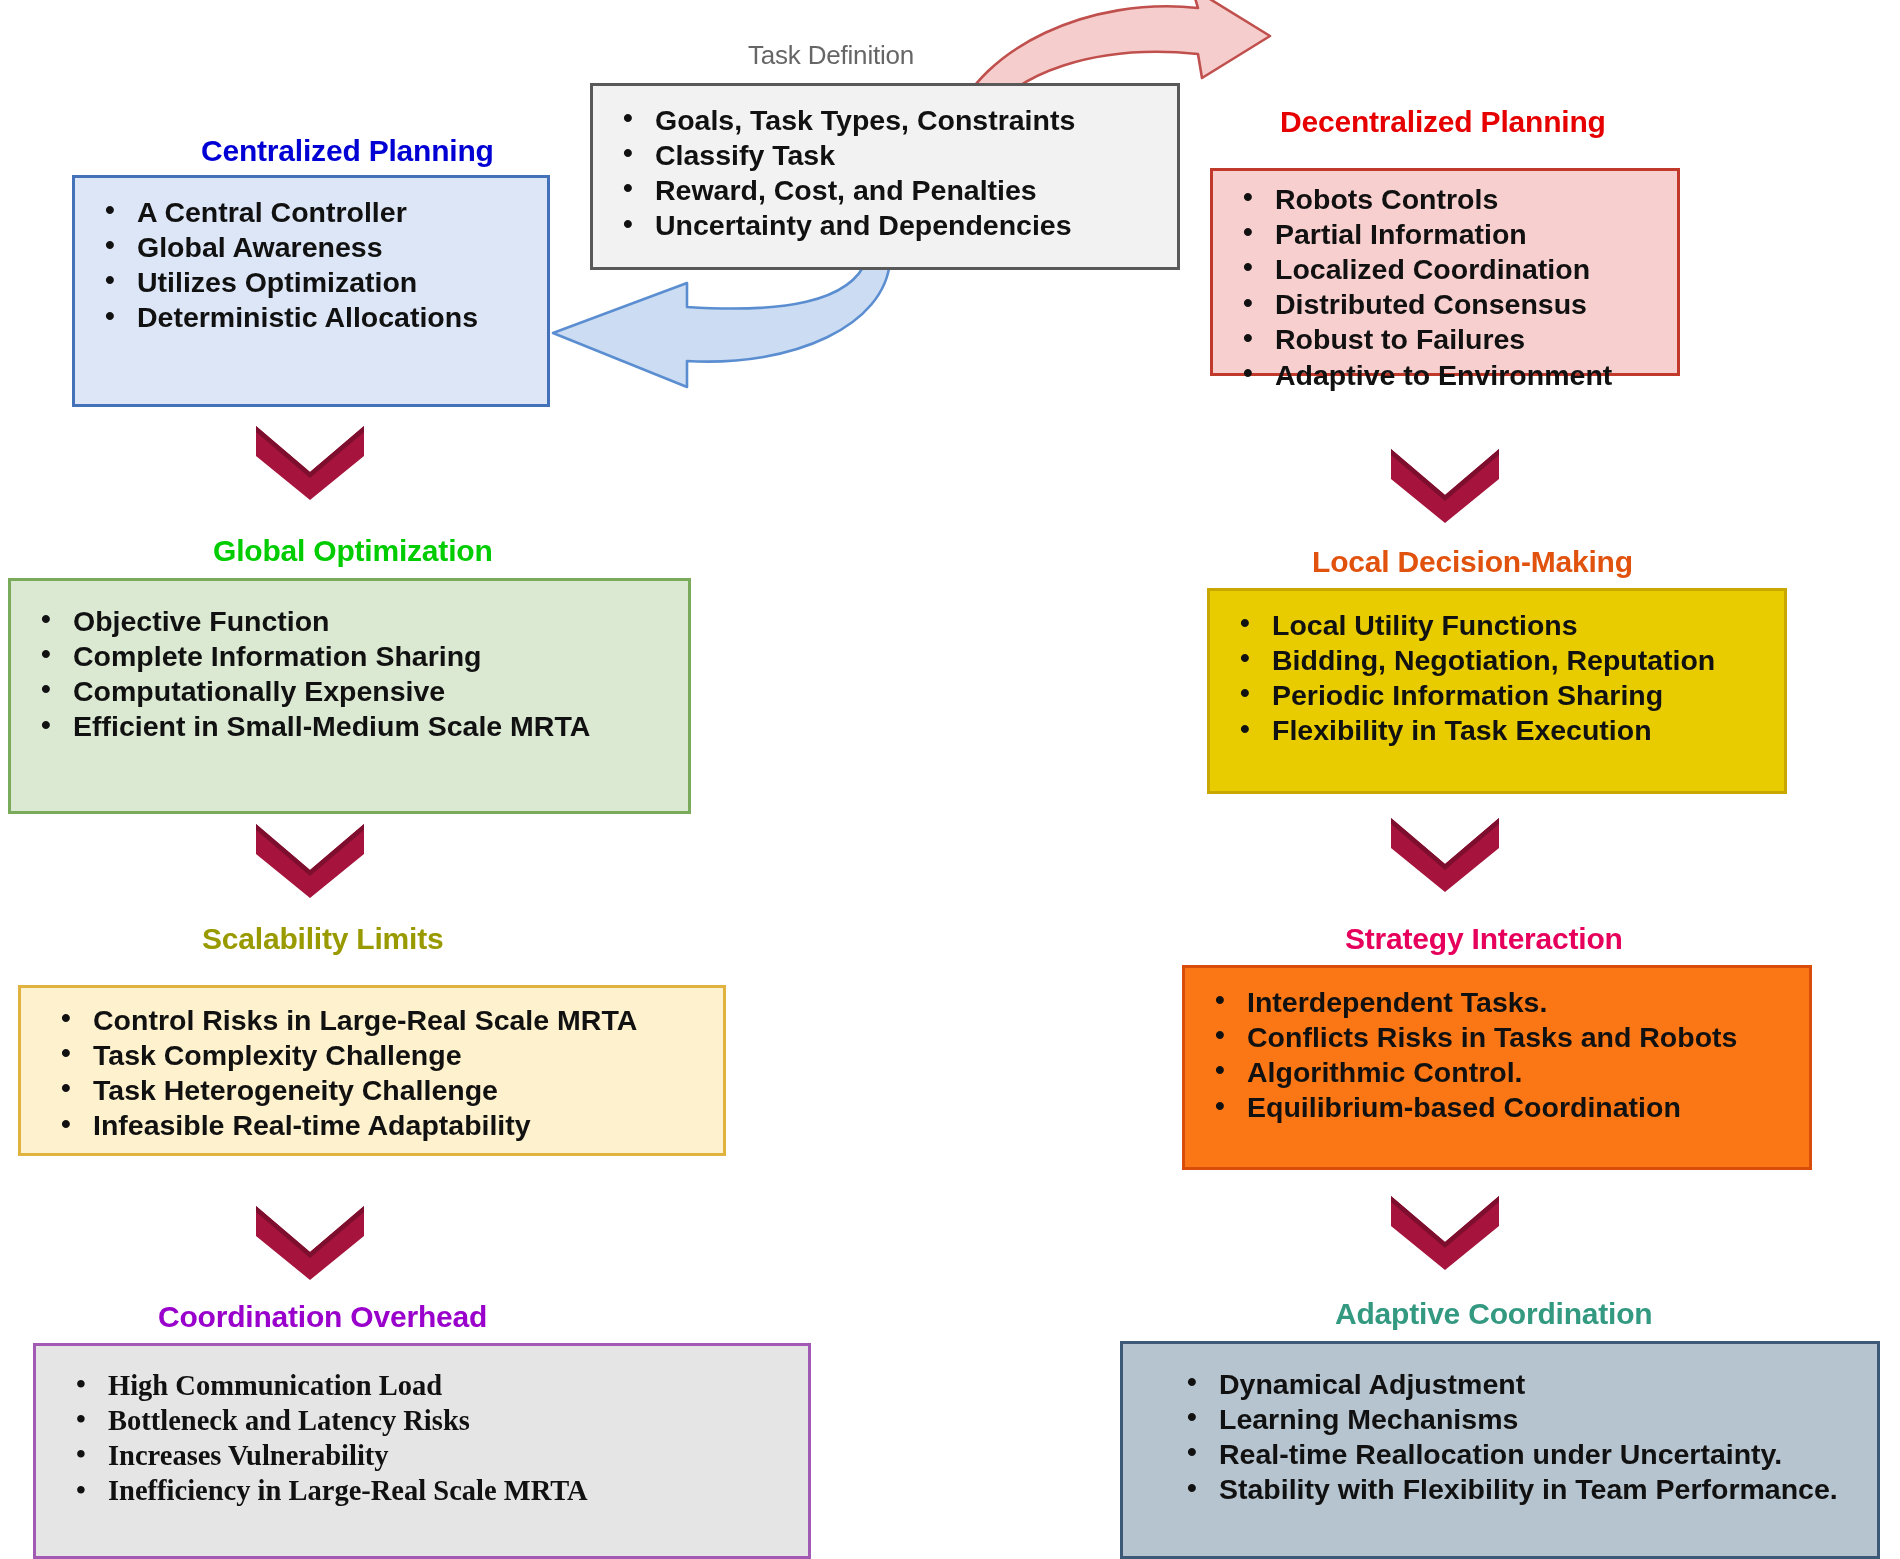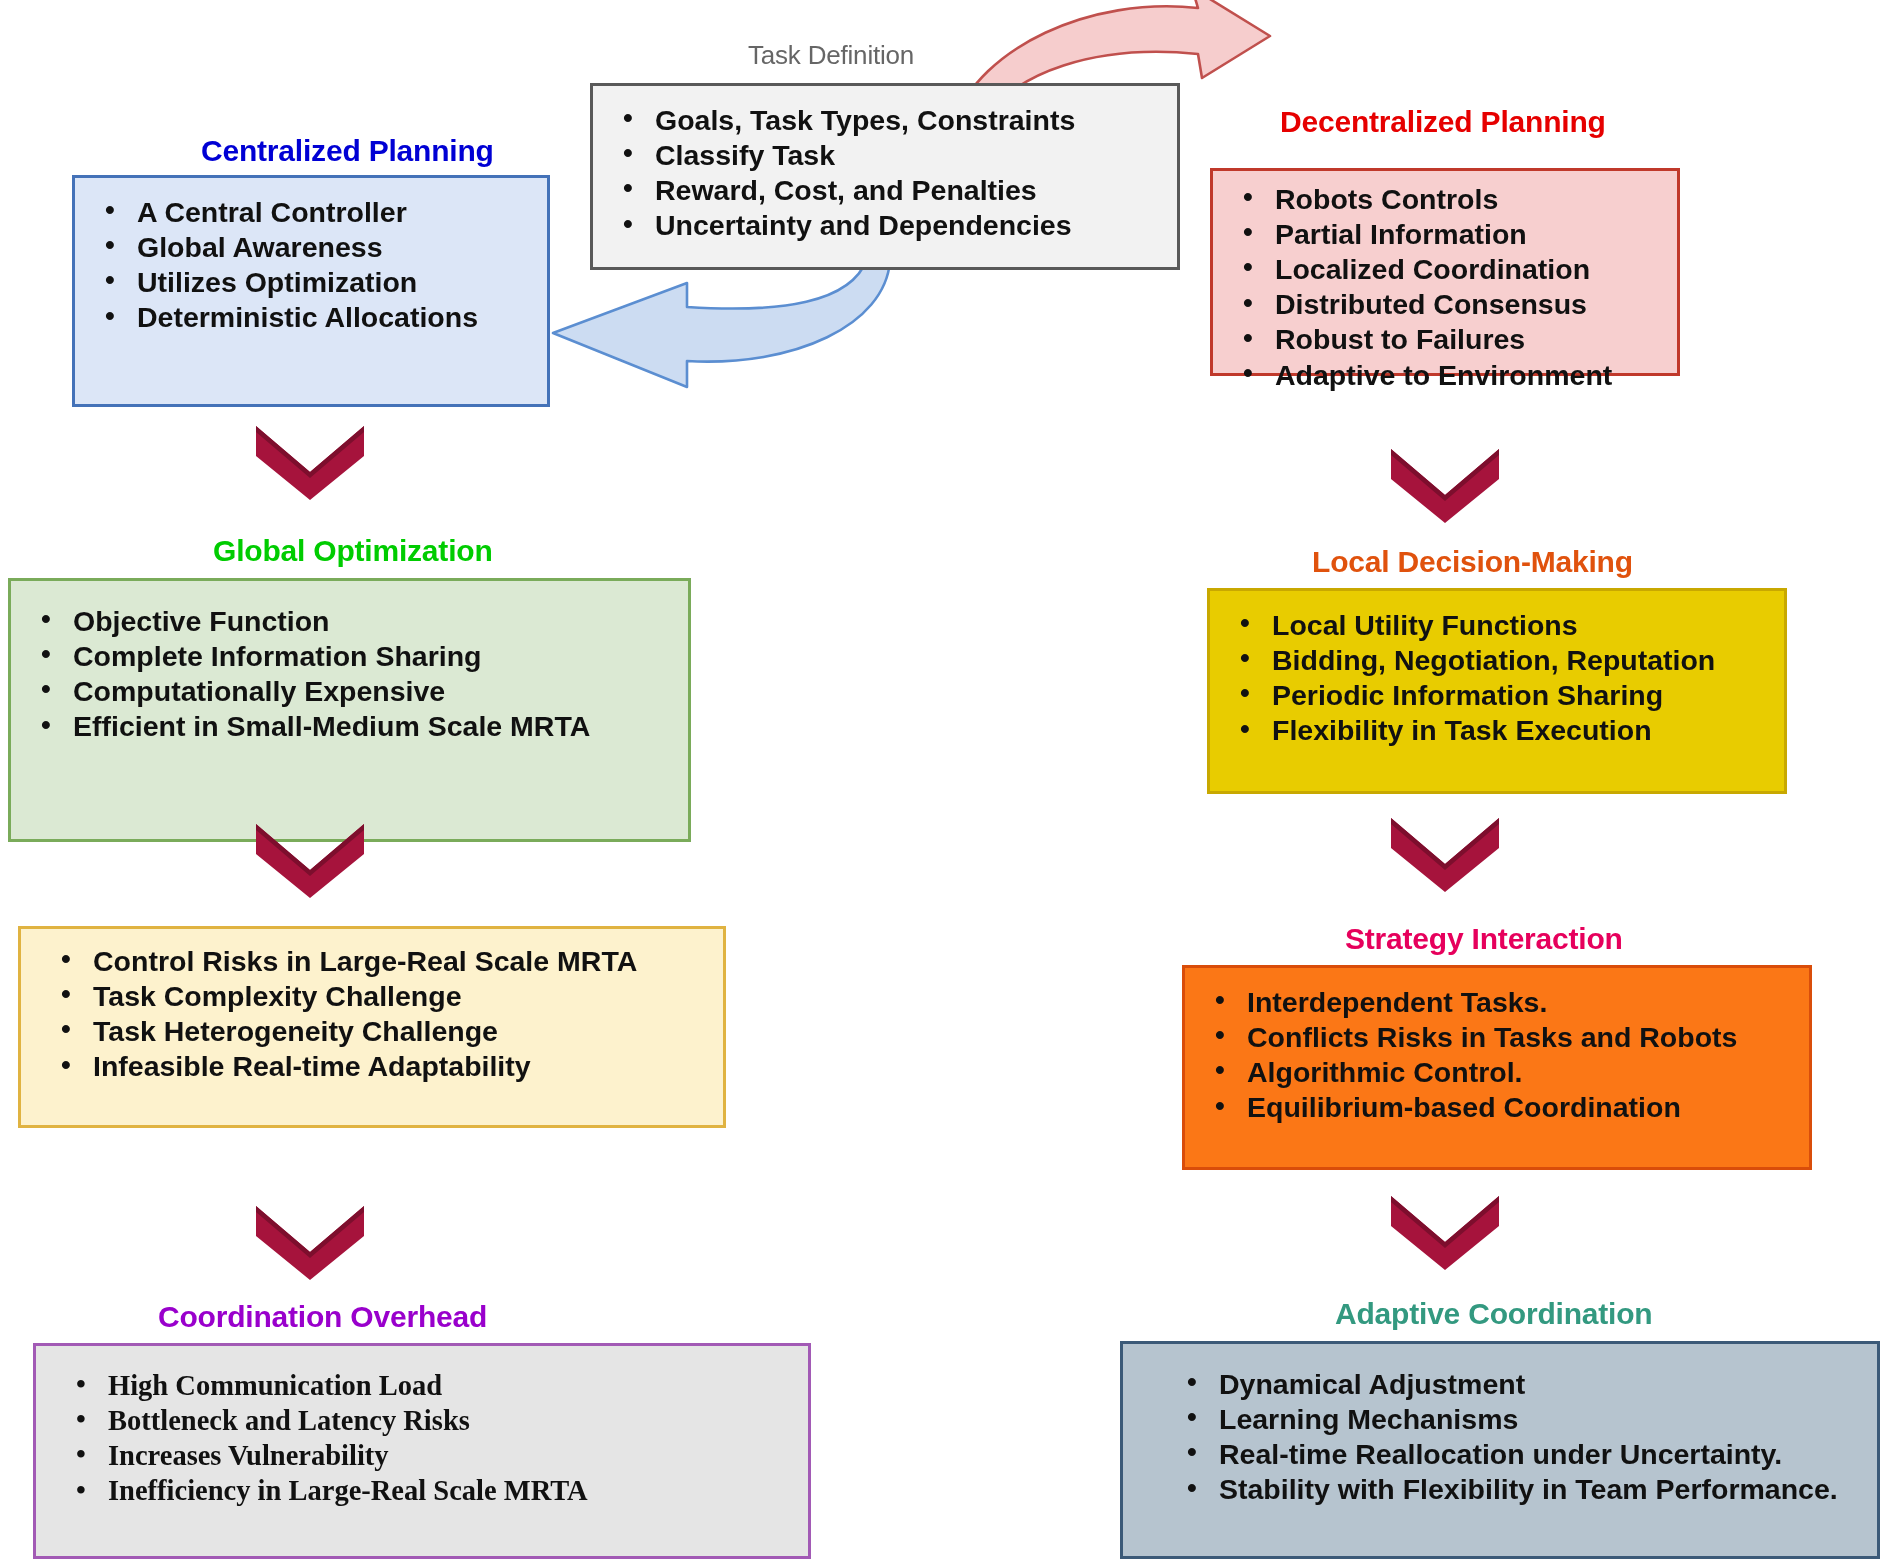--- a/index.html
+++ b/index.html
@@ -97,21 +97,21 @@
   <div class="chev" style="left:1385px;top:443px;">
     <svg viewBox="0 0 120 82">
         <g>
       <path d="M6,6 L60,52 L114,6 L114,36 L60,80 L6,36 Z" fill="#a6133c"></path>
       <path d="M6,6 L60,52 L114,6 L114,12 L60,58 L6,12 Z" fill="#7d0e2d"></path>
     </g>
       </svg>
   </div>
 
   <div class="heading" style="left:213px;top:534px;color:#00cc00;">Global Optimization</div>
-  <div class="box" style="left:8px;top:578px;width:683px;height:264px;background:#dbe9d3;border-color:#7aab5a;">
+  <div class="box" style="left:8px;top:578px;width:683px;height:236px;background:#dbe9d3;border-color:#7aab5a;">
     <div class="inner" style="padding-top:22px;">
       <ul style="padding-left:62px;">
         <li>Objective Function</li>
         <li>Complete Information Sharing</li>
         <li>Computationally Expensive</li>
         <li>Efficient in Small-Medium Scale MRTA</li>
       </ul>
     </div>
   </div>
 
@@ -139,21 +139,21 @@
   <div class="chev" style="left:1385px;top:812px;">
     <svg viewBox="0 0 120 82">
         <g>
       <path d="M6,6 L60,52 L114,6 L114,36 L60,80 L6,36 Z" fill="#a6133c"></path>
       <path d="M6,6 L60,52 L114,6 L114,12 L60,58 L6,12 Z" fill="#7d0e2d"></path>
     </g>
       </svg>
   </div>
 
   <div class="heading" style="left:202px;top:922px;color:#999900;">Scalability Limits</div>
-  <div class="box" style="left:18px;top:926px;width:708px;height:202px;background:#fdf2cd;border-color:#e0b341;">
+  <div class="box" style="left:18px;top:985px;width:708px;height:171px;background:#fdf2cd;border-color:#e0b341;">
     <div class="inner" style="padding-top:14px;">
       <ul style="padding-left:72px;">
         <li>Control Risks  in Large-Real Scale MRTA</li>
         <li>Task Complexity Challenge</li>
         <li>Task  Heterogeneity Challenge</li>
         <li>Infeasible Real-time Adaptability</li>
       </ul>
     </div>
   </div>
 

